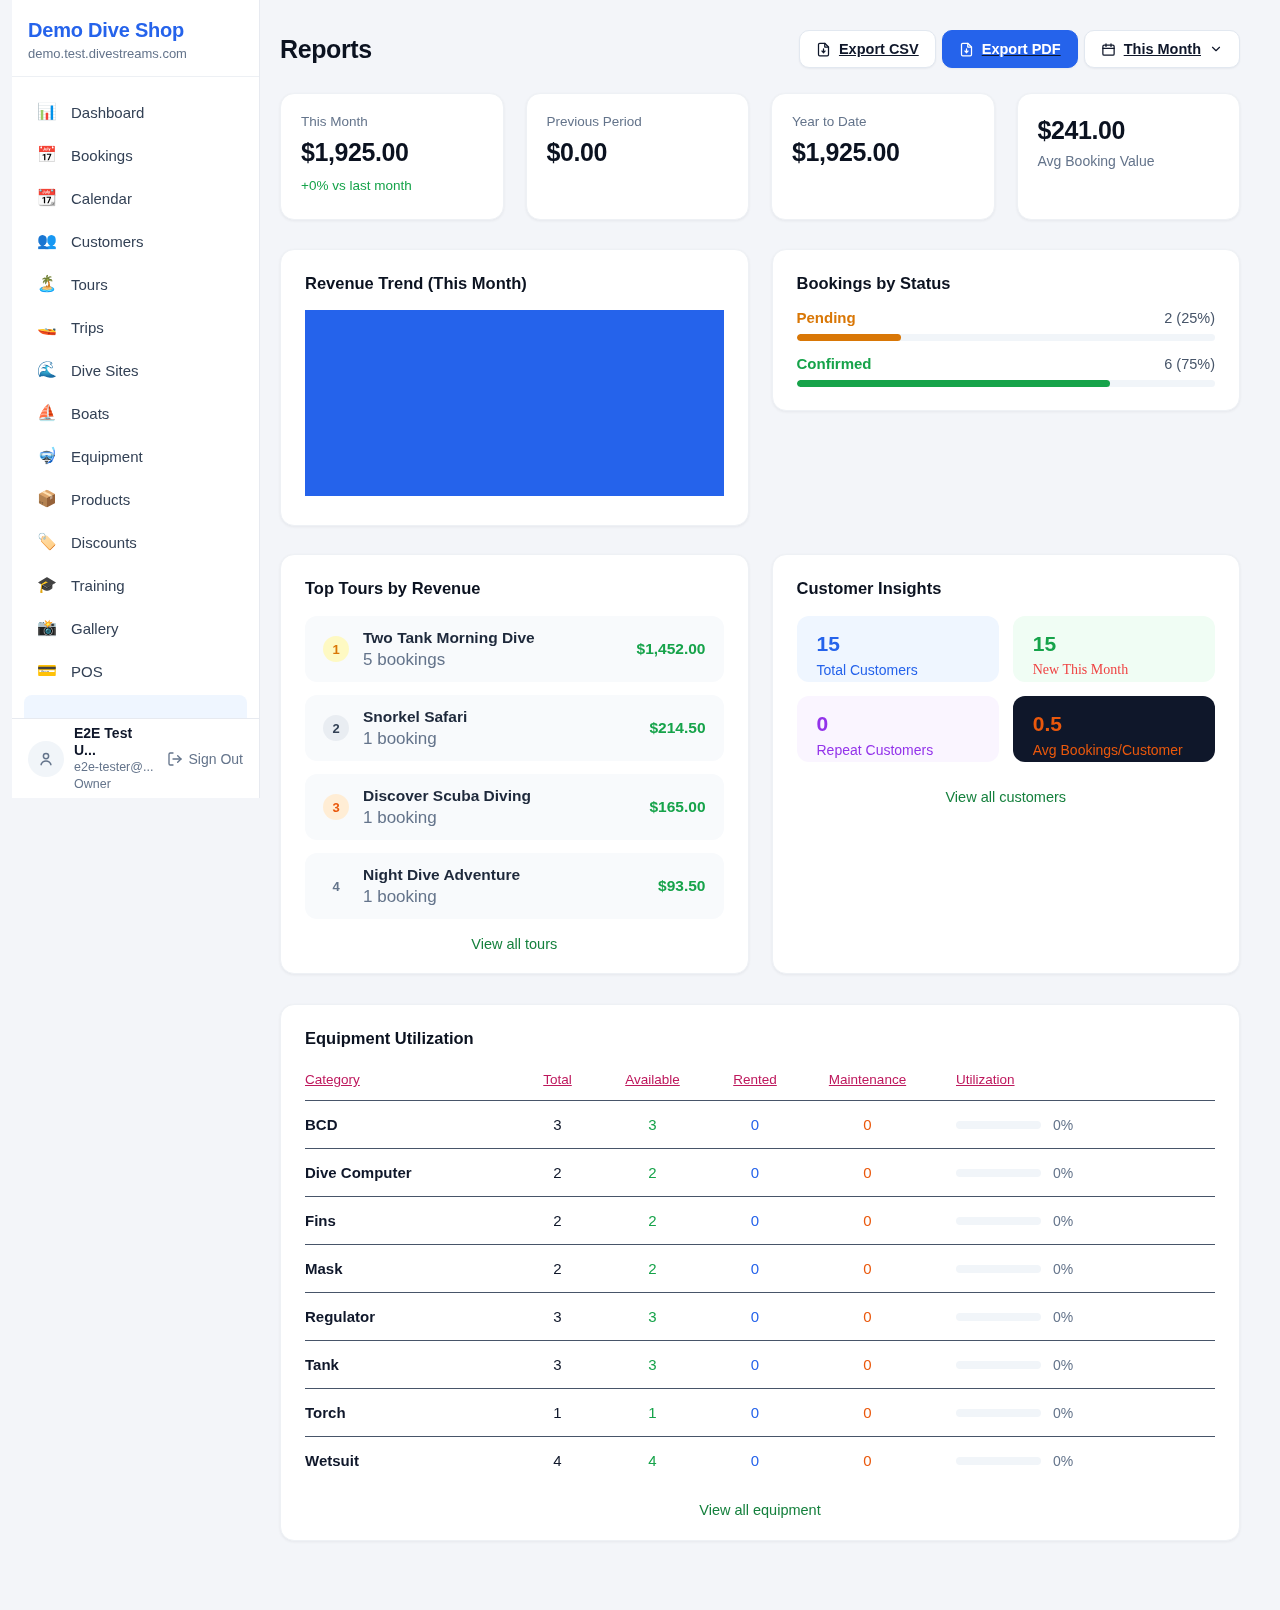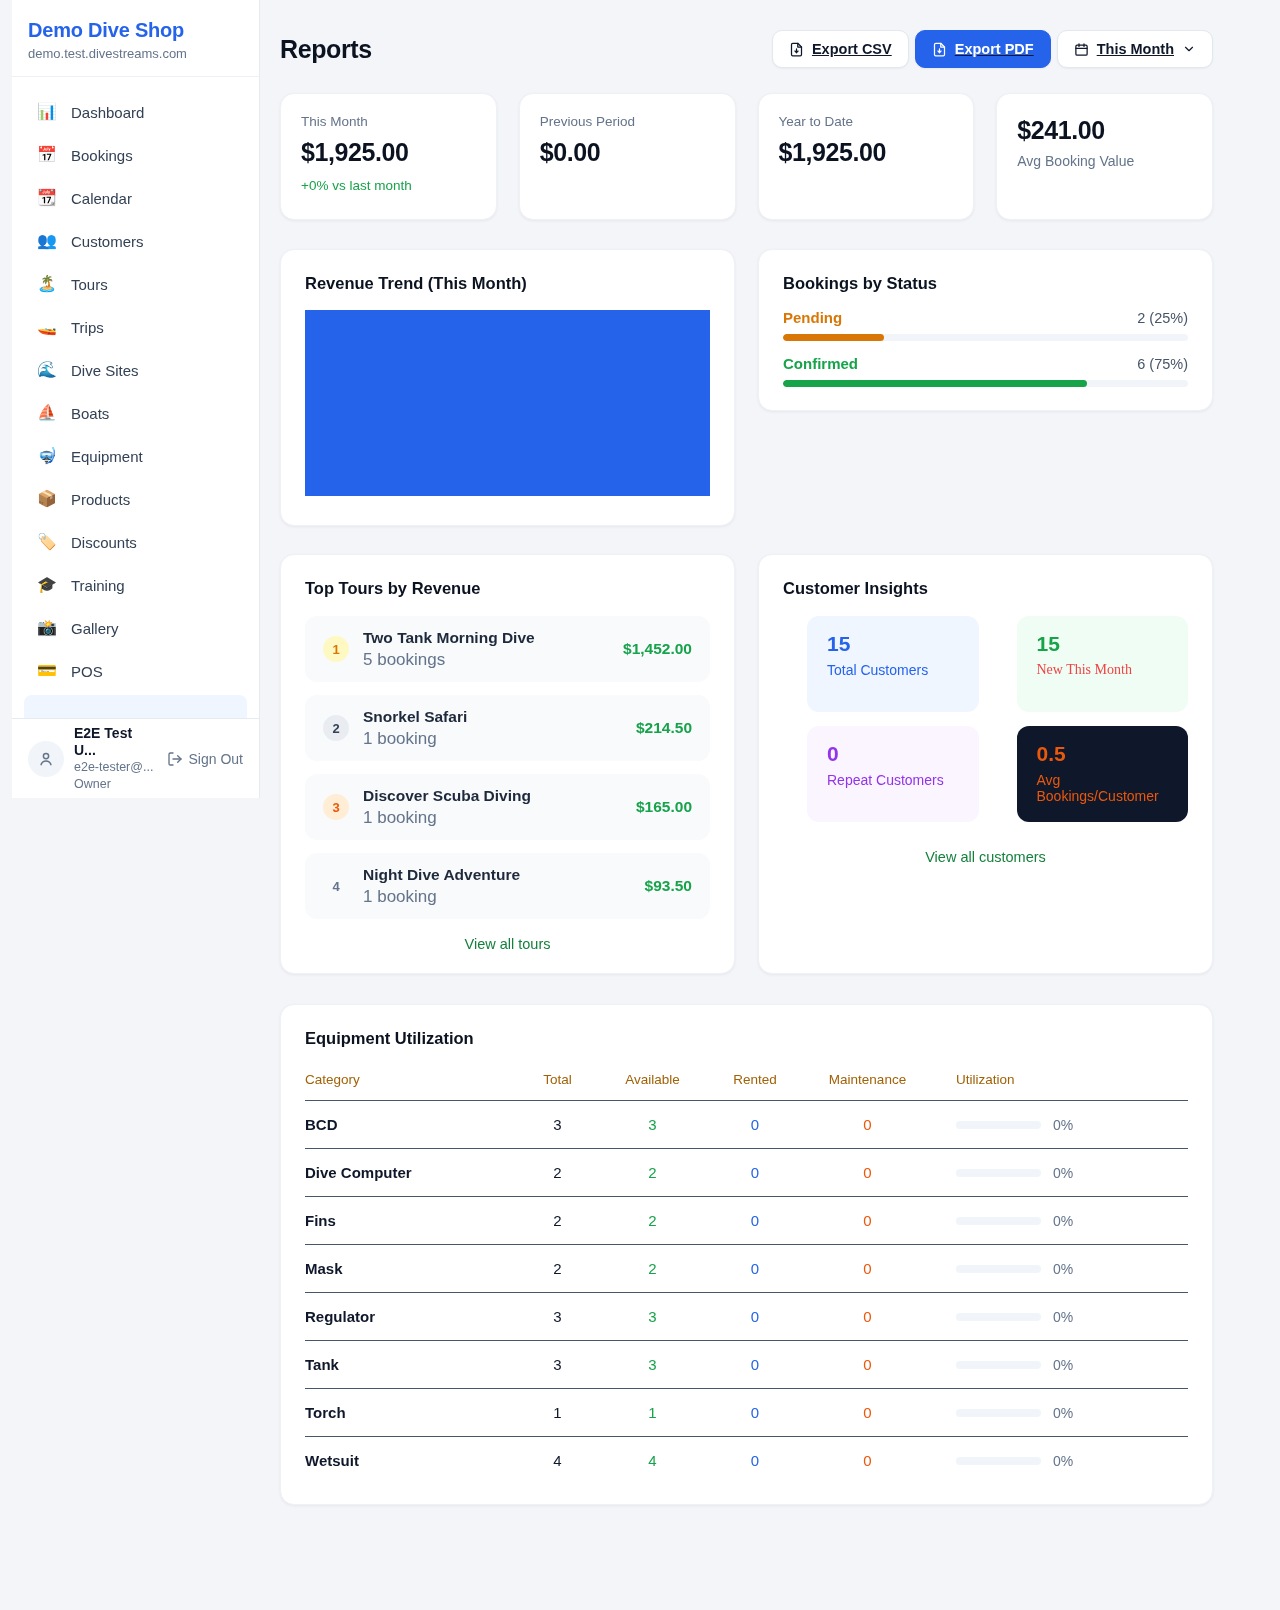--- a/index.html
+++ b/index.html
@@ -41,21 +41,21 @@
     background: #f1f5f9; flex: none;
     display: flex; align-items: center; justify-content: center;
     color: #64748b;
   }
   .user-info { flex: 1; min-width: 0; line-height: 17px; }
   .user-name { font-size: 14px; font-weight: 700; color: #0f172a; }
   .user-email, .user-role { font-size: 12.5px; color: #64748b; }
   .signout { display: flex; align-items: center; gap: 6px; color: #64748b; font-size: 14px; cursor: pointer; background: none; border: none; font-family: inherit; }
 
   
-  .main { margin-left: 248px; padding: 30px 67px 40px 32px; }
+  .main { margin-left: 248px; padding: 30px 40px 40px 32px; }
   .page-header { display: flex; align-items: center; justify-content: space-between; }
   .page-title { font-size: 25px; font-weight: 800; letter-spacing: -0.4px; color: #0b1220; }
   .actions { display: flex; gap: 6px; text-decoration: underline; }
   .btn {
     height: 38px; border-radius: 10px; padding: 0 16px;
     display: inline-flex; align-items: center; gap: 8px;
     font-size: 14.5px; font-weight: 600; font-family: inherit;
     background: #ffffff; color: #0f172a;
     border: 1px solid #e2e8f0; cursor: pointer;
     box-shadow: 0 1px 2px rgba(15,23,42,.05);
@@ -104,32 +104,33 @@
     width: 26px; height: 26px; border-radius: 50%; flex: none;
     display: flex; align-items: center; justify-content: center;
     font-size: 13px; font-weight: 600;
   }
   .tour-name { font-size: 15.5px; font-weight: 600; color: #1e293b; }
   .tour-sub { font-size: 17px; color: #64748b; margin-top: 3px; }
   .tour-price { margin-left: auto; font-size: 15.5px; font-weight: 700; color: #16a34a; }
   .view-all { display: block; text-align: center; margin-top: 17px; color: #15803d; font-size: 14.5px; text-decoration: none; cursor: pointer; }
 
   .insight-grid { margin-top: 18px; display: grid; grid-template-columns: 1fr 1fr; gap: 14px; }
-  .insight-tile { border-radius: 12px; padding: 16px 20px; height: 96px; margin-left: 24px; }
+  .insight-tile { border-radius: 12px; padding: 16px 20px; height: 66px; }
   .insight-value { font-size: 21px; font-weight: 700; }
   .insight-label { font-size: 14px; margin-top: 6px; }
   .insights-panel .view-all { margin-top: 27px; }
 
   
   .equipment-panel { margin-top: 30px; padding: 24px 24px 20px; }
   table { width: 100%; border-collapse: collapse; margin-top: 14px; }
   th {
-    font-size: 13.5px; font-weight: 400; color: #a16207;
+    font-size: 13.5px; font-weight: 400; color: #be185d;
     text-align: center; padding: 10px 0 13px;
     border-bottom: 1px solid #475569;
+    text-decoration: underline;
   }
   th.left { text-align: left; }
   td { padding: 15px 0; font-size: 15px; text-align: center; border-bottom: 1px solid #475569; }
   tr:last-child td { border-bottom: none; }
   td.left { text-align: left; }
   td.cat { font-weight: 600; color: #0f172a; }
   col.c-cat { width: 210px; } col.c-total { width: 85px; } col.c-avail { width: 105px; }
   col.c-rent { width: 100px; } col.c-maint { width: 125px; }
   .util { display: flex; align-items: center; padding-left: 26px; }
   .util-track { width: 85px; height: 8px; border-radius: 4px; background: #f1f5f9; }
@@ -504,14 +505,15 @@
           <td style="color: rgb(234, 88, 12);">0</td>
           <td class="left">
               <div class="util">
                 <div class="util-track"></div>
                 <span class="util-pct">0%</span>
               </div>
             </td>
         </tr>
       </tbody>
     </table>
+    <a class="view-all">View all equipment</a>
   </div>
 </main>
 
 </body></html>

